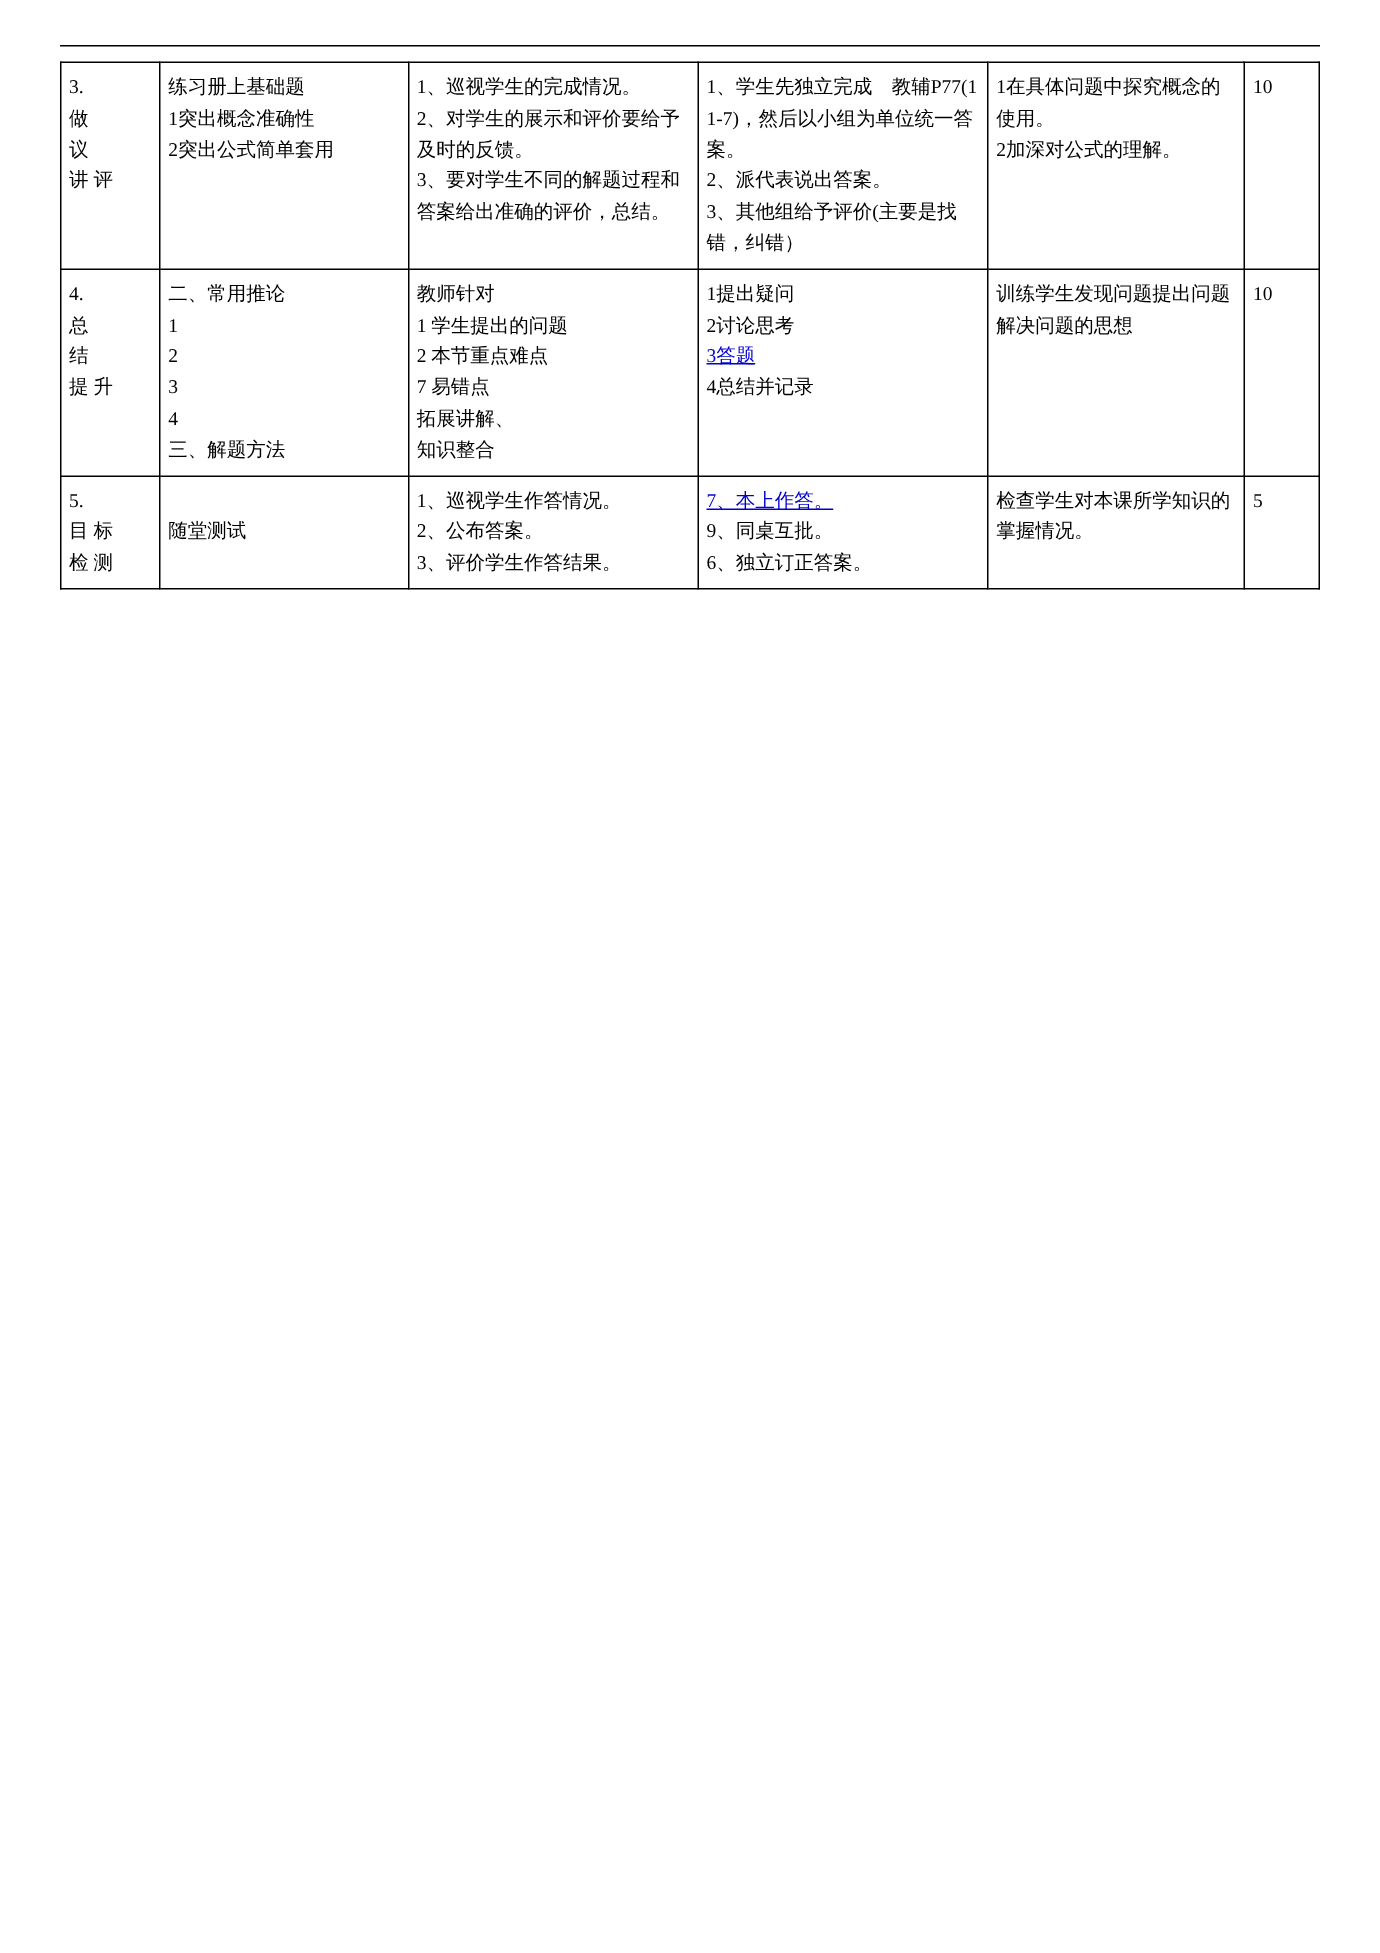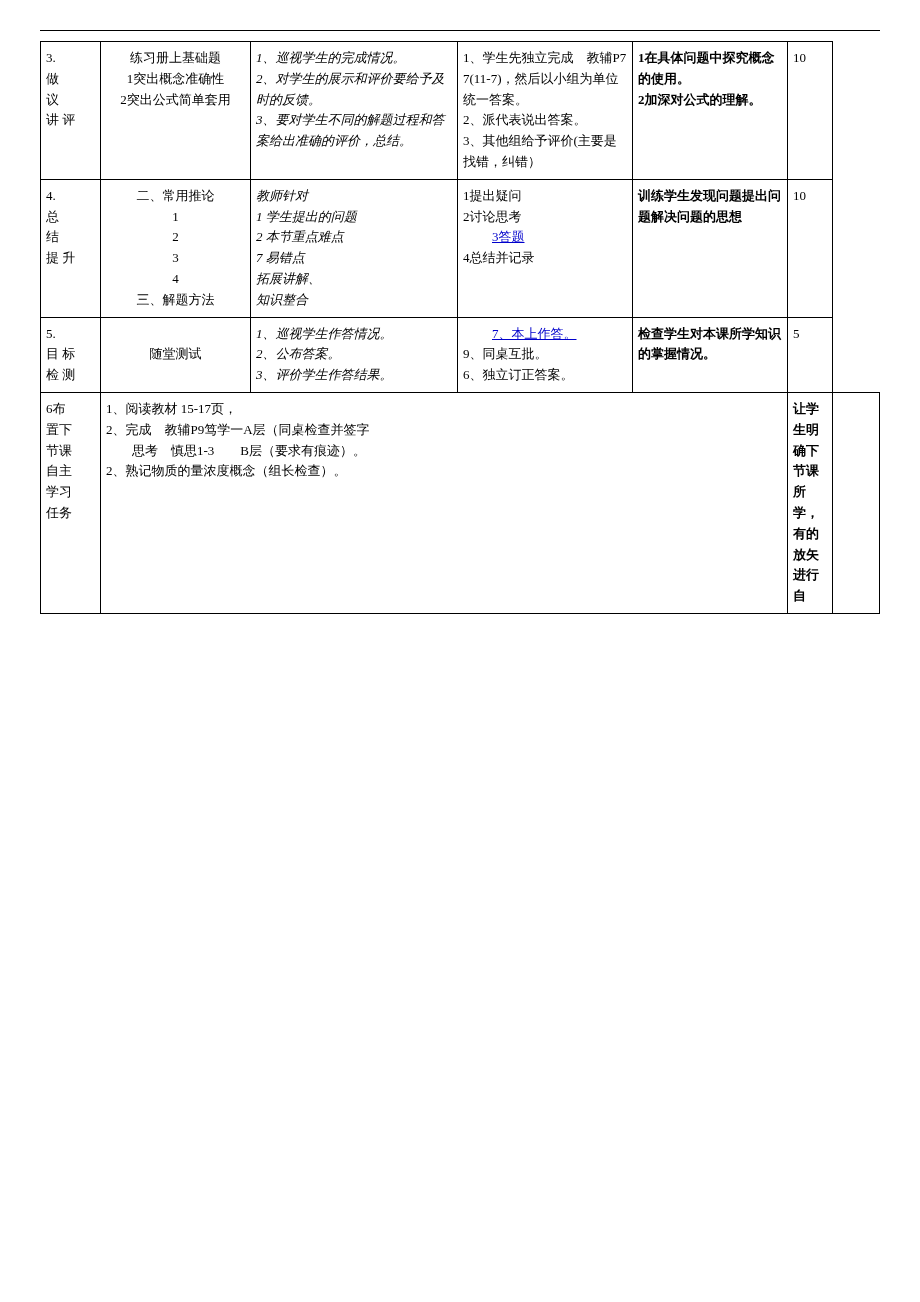--- a/index.html
+++ b/index.html
@@ -37,30 +37,29 @@
 
     td {
       border: 1px solid #000;
       vertical-align: top;
       padding: 6px 5px;
       line-height: 1.6;
       font-size: 13px;
     }
 
     .col1 { width: 60px; }
-    .col2 { width: 150px; text-align: center; }
-    .col3 { width: 207px; font-style: italic; }
+    .col2 { width: 150px; }
+    .col3 { width: 175px; }
     .col4 { width: 175px; }
-    .col5 { width: 155px; font-weight: bold; }
+    .col5 { width: 155px; }
     .col6 { width: 45px; }
 
     .link-text {
       color: #0000cc;
       text-decoration: underline;
-      margin-left: 29px;
     }
 
     .cell-content {
       white-space: pre-wrap;
       word-break: break-all;
     }
   </style>
 </head>
 <body>
 
@@ -127,29 +126,15 @@
 3、评价学生作答结果。</td>
       <td class="col4">
         <span class="link-text">7、本上作答。</span><br>
         <span>9、同桌互批。</span><br>
         <span>6、独立订正答案。</span>
       </td>
       <td class="col5 cell-content">检查学生对本课所学知识的掌握情况。</td>
       <td class="col6 cell-content">5</td>
     </tr>
 
-    <tr>
-      <td class="col1 cell-content">6布
-置下
-节课
-自主
-学习
-任务</td>
-      <td colspan="4" class="cell-content" style="word-break: break-all;">1、阅读教材 15-17页，
-2、完成　教辅P9笃学一A层（同桌检查并签字
-　　思考　慎思1-3　　B层（要求有痕迹）。
-2、熟记物质的量浓度概念（组长检查）。</td>
-      <td class="col5 cell-content">让学生明确下节课所学，有的放矢进行自</td>
-      <td class="col6 cell-content"></td>
-    </tr>
   </tbody>
     </table>
 </div>
 
 </body></html>

